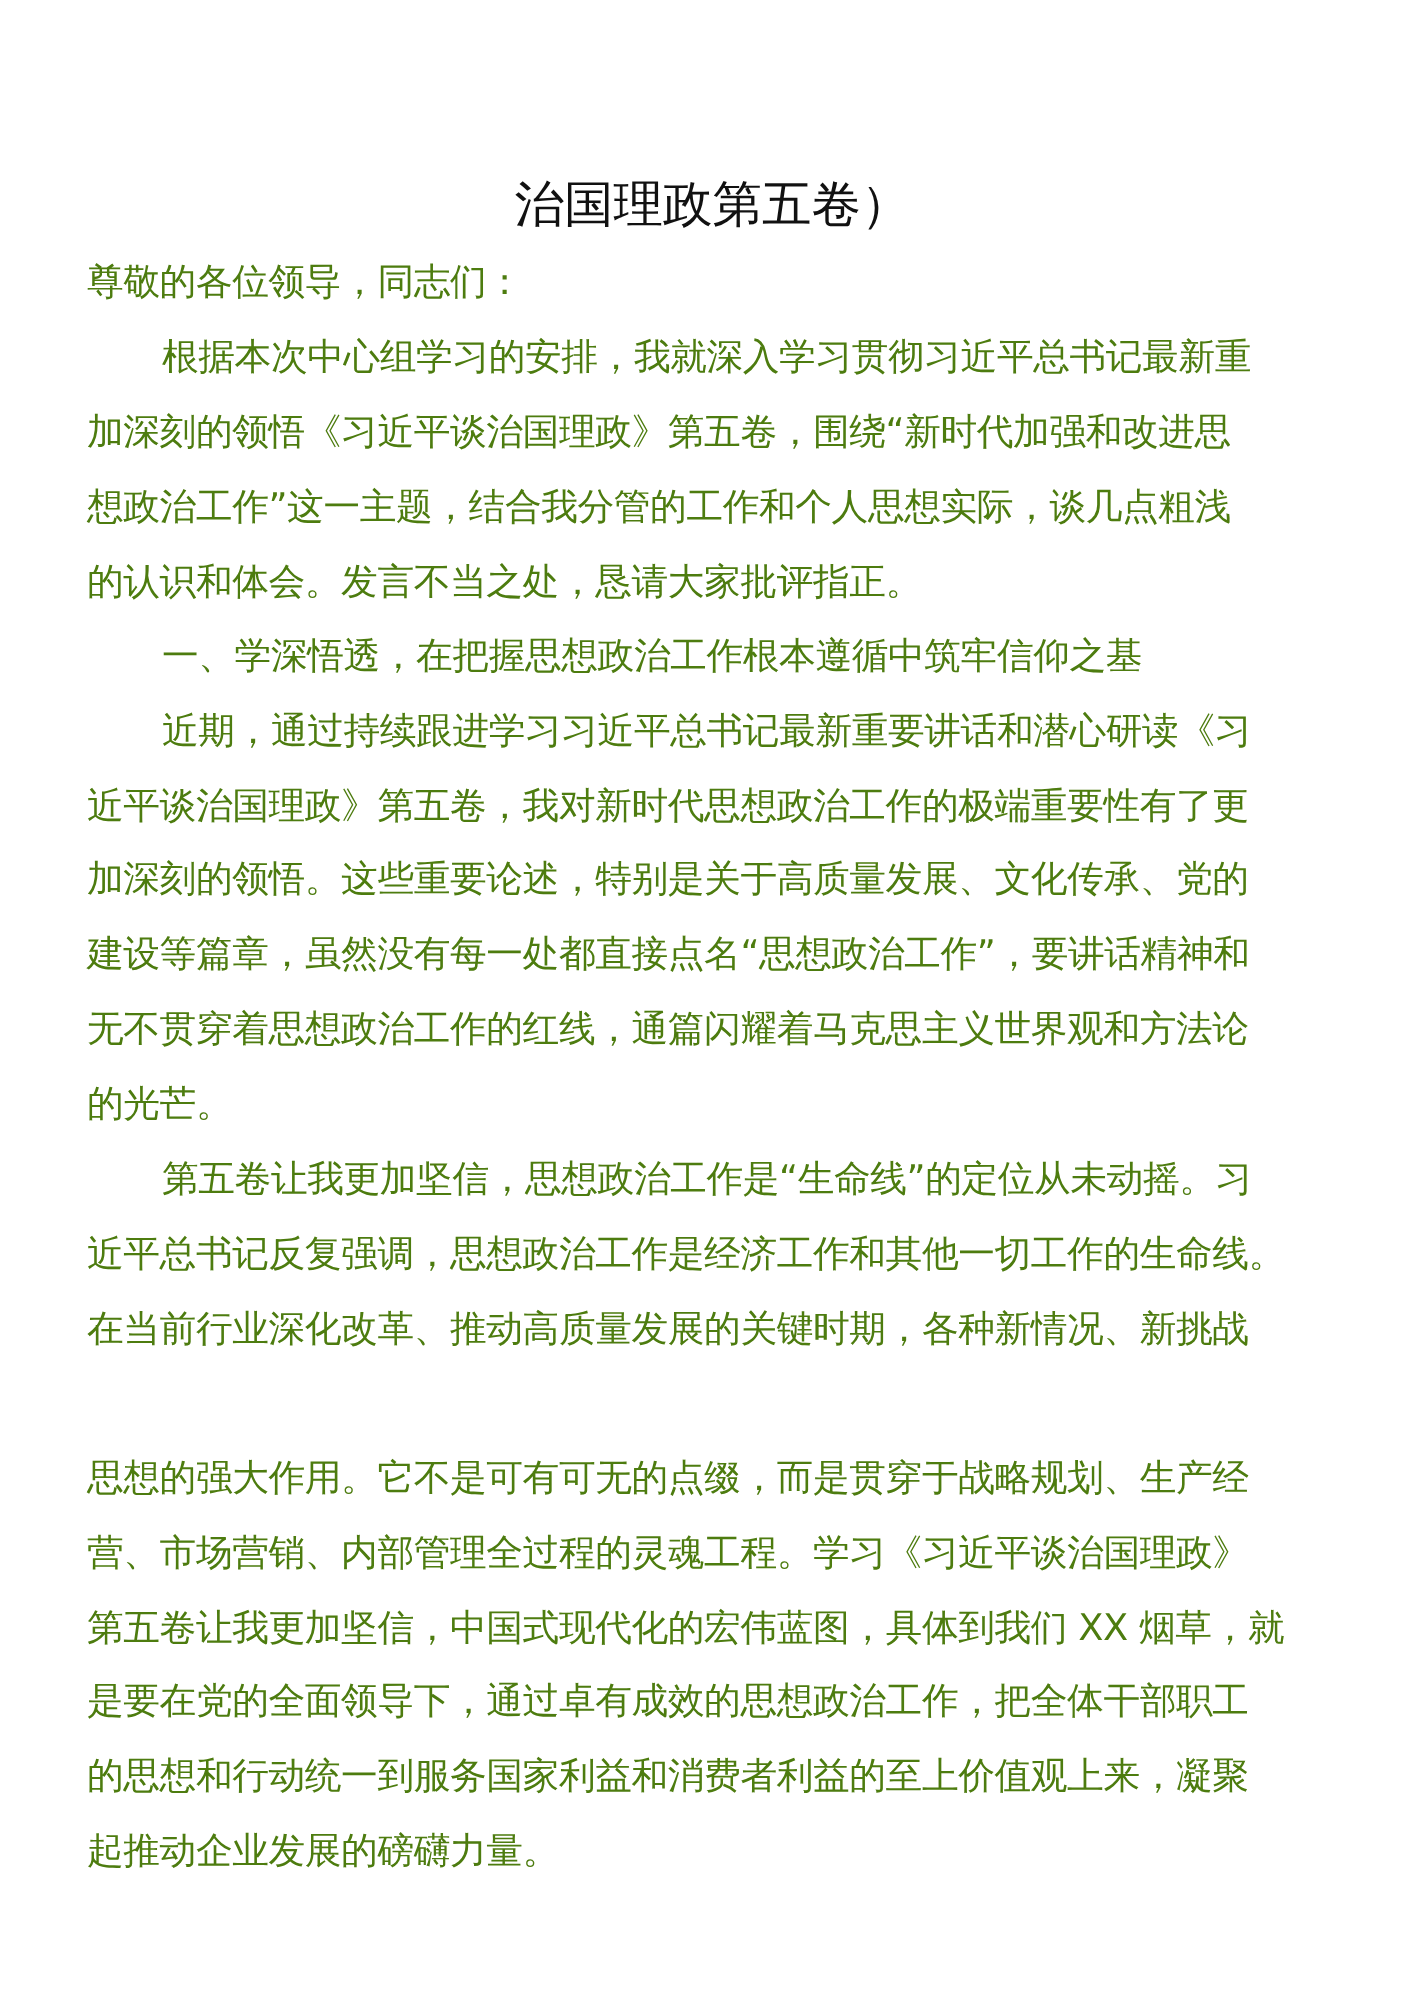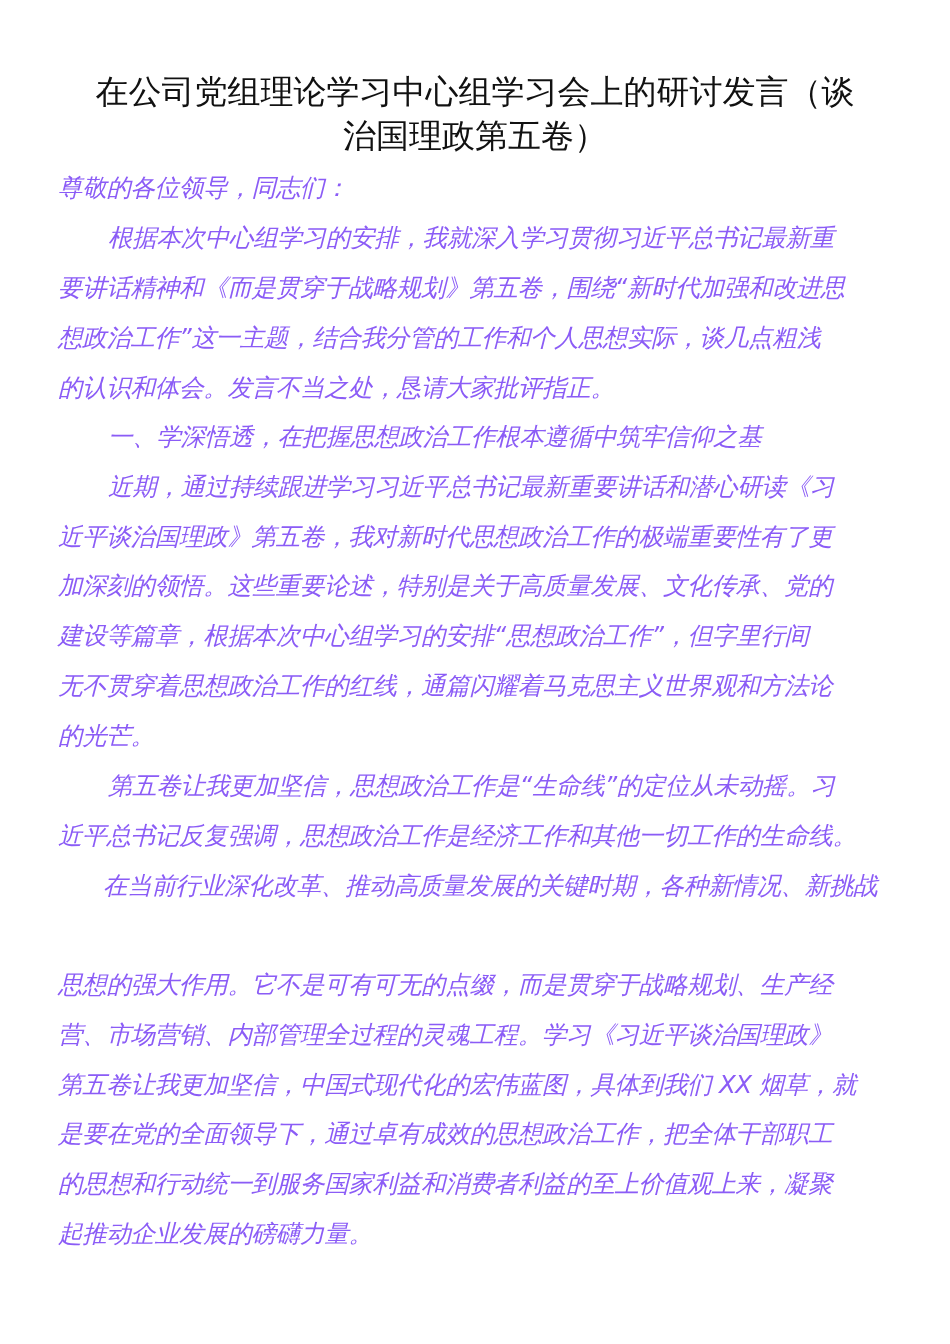--- a/index.html
+++ b/index.html
@@ -31,54 +31,52 @@
     font-size: 33px;
     line-height: 44px;
     color: #111;
     white-space: nowrap;
   }
   .line {
     position: absolute;
     left: 58px;
     font-size: 24.5px;
     line-height: 32px;
-    color: #8b5cf6;
+    color: #4d7c0f;
     white-space: nowrap;
     letter-spacing: -0.3px;
-    font-style: italic;
   }
   .indent { left: 108px; }
 </style>
 </head>
 <body>
 
 <div class="page">
 
-  <div class="title" style="top:70px;">在公司党组理论学习中心组学习会上的研讨发言（谈</div>
   <div class="title" style="top:114px;">治国理政第五卷）</div>
 
   <div class="line" style="top:172px;">尊敬的各位领导，同志们：</div>
 
   <div class="line indent" style="top:222px;">根据本次中心组学习的安排，我就深入学习贯彻习近平总书记最新重</div>
-  <div class="line" style="top:272px;">要讲话精神和《而是贯穿于战略规划》第五卷，围绕“新时代加强和改进思</div>
+  <div class="line" style="top:272px;">加深刻的领悟《习近平谈治国理政》第五卷，围绕“新时代加强和改进思</div>
   <div class="line" style="top:322px;">想政治工作”这一主题，结合我分管的工作和个人思想实际，谈几点粗浅</div>
   <div class="line" style="top:372px;">的认识和体会。发言不当之处，恳请大家批评指正。</div>
 
   <div class="line indent" style="top:421px;">一、学深悟透，在把握思想政治工作根本遵循中筑牢信仰之基</div>
 
   <div class="line indent" style="top:471px;">近期，通过持续跟进学习习近平总书记最新重要讲话和潜心研读《习</div>
   <div class="line" style="top:521px;">近平谈治国理政》第五卷，我对新时代思想政治工作的极端重要性有了更</div>
   <div class="line" style="top:570px;">加深刻的领悟。这些重要论述，特别是关于高质量发展、文化传承、党的</div>
-  <div class="line" style="top:620px;">建设等篇章，根据本次中心组学习的安排“思想政治工作”，但字里行间</div>
+  <div class="line" style="top:620px;">建设等篇章，虽然没有每一处都直接点名“思想政治工作”，要讲话精神和</div>
   <div class="line" style="top:670px;">无不贯穿着思想政治工作的红线，通篇闪耀着马克思主义世界观和方法论</div>
   <div class="line" style="top:720px;">的光芒。</div>
 
   <div class="line indent" style="top:770px;">第五卷让我更加坚信，思想政治工作是“生命线”的定位从未动摇。习</div>
   <div class="line" style="top:820px;">近平总书记反复强调，思想政治工作是经济工作和其他一切工作的生命线。</div>
-  <div class="line" style="top:870px;margin-left:45px;">在当前行业深化改革、推动高质量发展的关键时期，各种新情况、新挑战</div>
+  <div class="line" style="top:870px;">在当前行业深化改革、推动高质量发展的关键时期，各种新情况、新挑战</div>
   <div class="line" style="top:969px;">思想的强大作用。它不是可有可无的点缀，而是贯穿于战略规划、生产经</div>
   <div class="line" style="top:1019px;">营、市场营销、内部管理全过程的灵魂工程。学习《习近平谈治国理政》</div>
   <div class="line" style="top:1069px;">第五卷让我更加坚信，中国式现代化的宏伟蓝图，具体到我们 XX 烟草，就</div>
   <div class="line" style="top:1118px;">是要在党的全面领导下，通过卓有成效的思想政治工作，把全体干部职工</div>
   <div class="line" style="top:1218px;">起推动企业发展的磅礴力量。</div>
   <div class="line" style="top:1168px;">的思想和行动统一到服务国家利益和消费者利益的至上价值观上来，凝聚</div>
 
 </div>
 
 </body></html>

